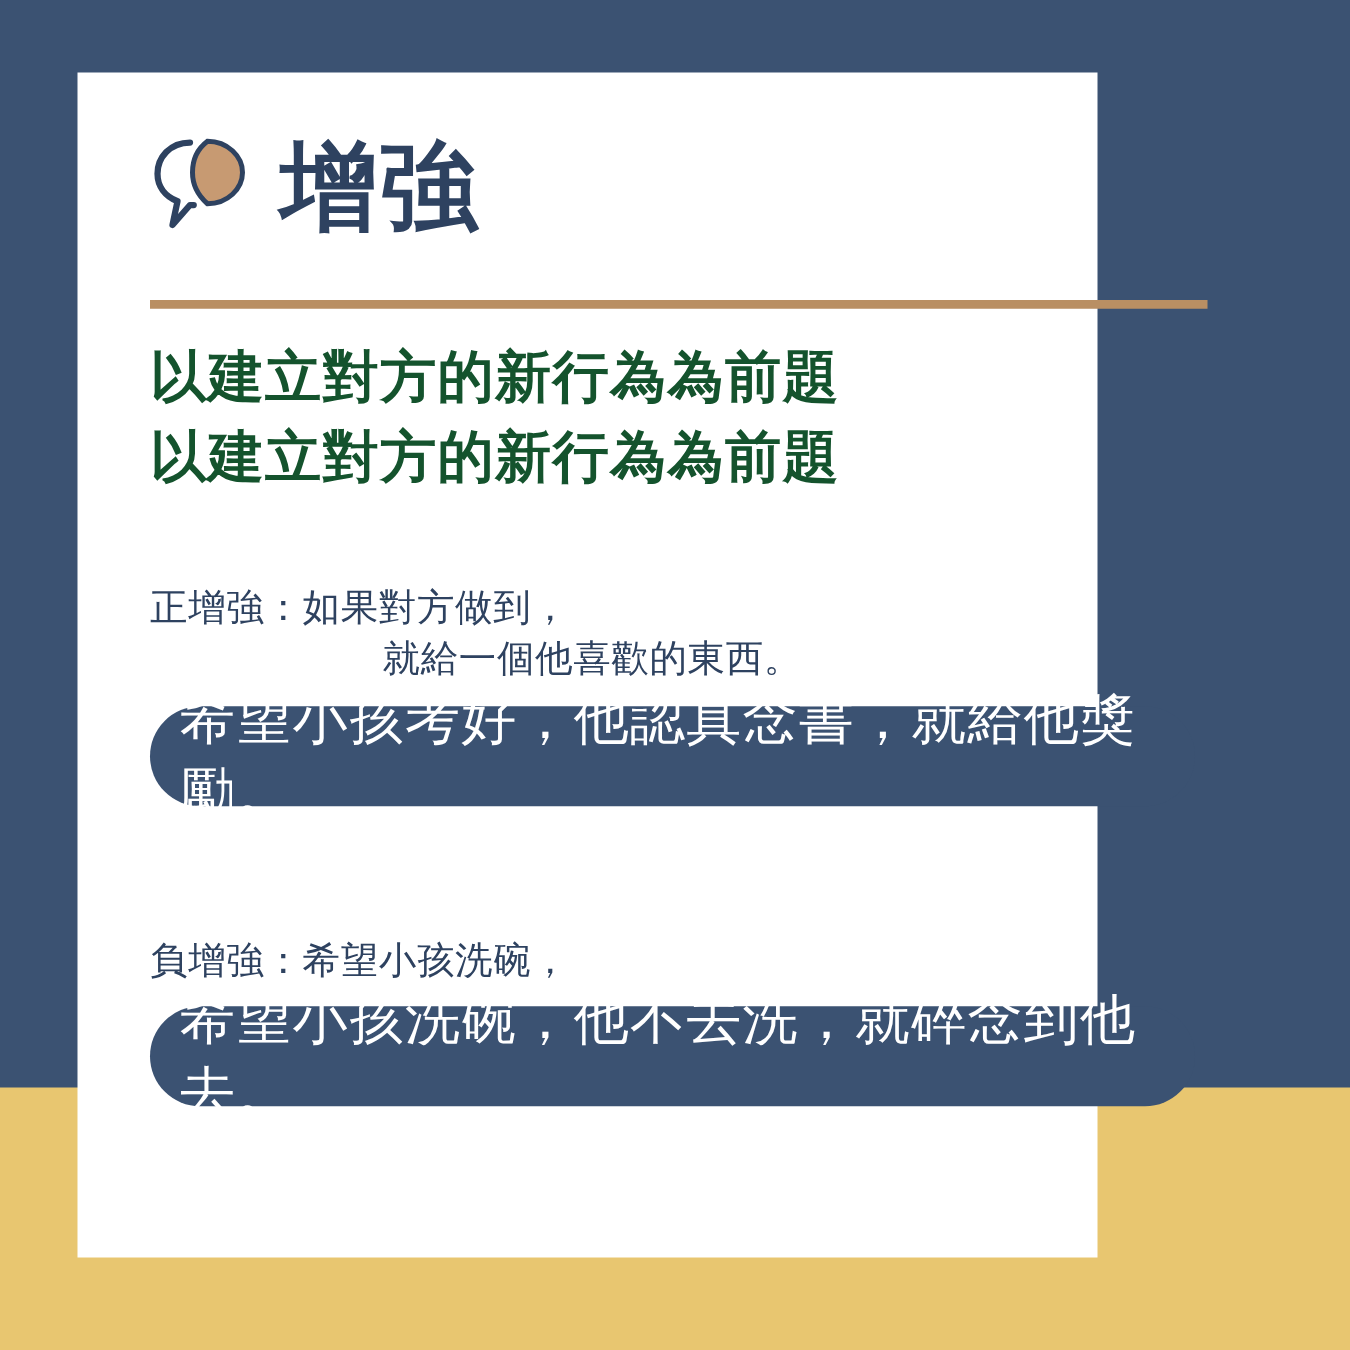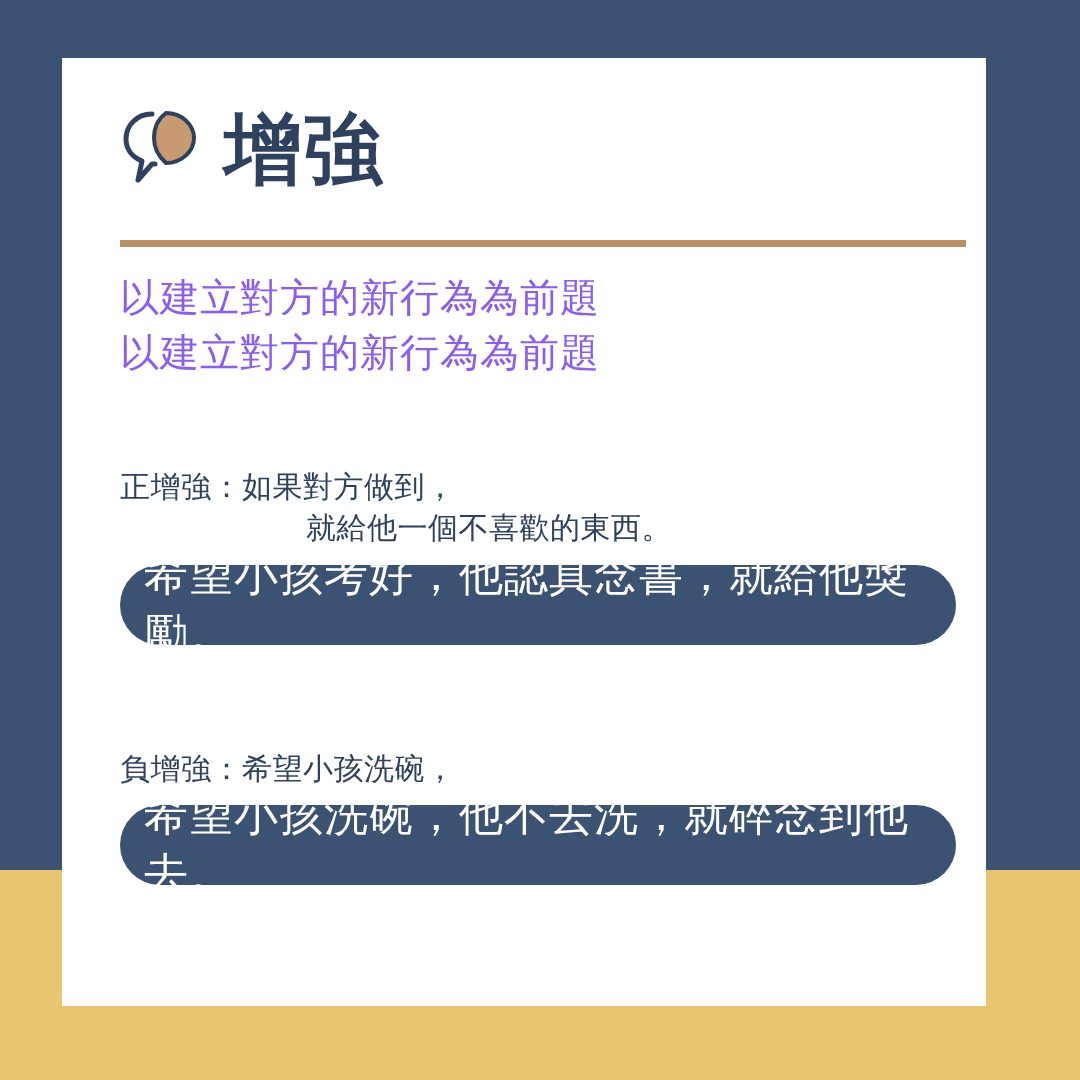--- a/index.html
+++ b/index.html
@@ -28,21 +28,21 @@
     width: 1080px;
     height: 210px;
     background: #e8c670;
   }
 
   
   .card {
     position: absolute;
     left: 62px;
     top: 58px;
-    width: 924px;
+    width: 816px;
     height: 948px;
     background: #ffffff;
     box-sizing: border-box;
     padding: 0;
   }
 
   
   .header {
     position: absolute;
     left: 60px;
@@ -77,23 +77,23 @@
     height: 7px;
     background: #b98f63;
   }
 
   
   .subtitle {
     position: absolute;
     left: 58px;
     top: 212px;
     width: 860px;
-    color: #8b5cf6;
-    font-size: 39px;
-    font-weight: normal;
+    color: #14532d;
+    font-size: 45px;
+    font-weight: bold;
     line-height: 1.42;
     letter-spacing: 1px;
   }
 
   
   .section {
     position: absolute;
     left: 58px;
     width: 860px;
   }
@@ -152,21 +152,21 @@
     <div class="divider"></div>
 
     <div class="subtitle">
       <div>以建立對方的新行為為前題</div>
       <div>以建立對方的新行為為前題</div>
     </div>
 
     <div class="section pos">
       <div class="statement">
         <span>正增強：如果對方做到，</span>
-        <span class="line2">就給他一個不喜歡的東西。</span>
+        <span class="line2">就給一個他喜歡的東西。</span>
       </div>
       <div class="pill">希望小孩考好，他認真念書，就給他獎勵。</div>
     </div>
 
     <div class="section neg">
       <div class="statement">
         <span>負增強：希望小孩洗碗，</span>
       </div>
       <div class="pill">希望小孩洗碗，他不去洗，就碎念到他去。</div>
     </div>

